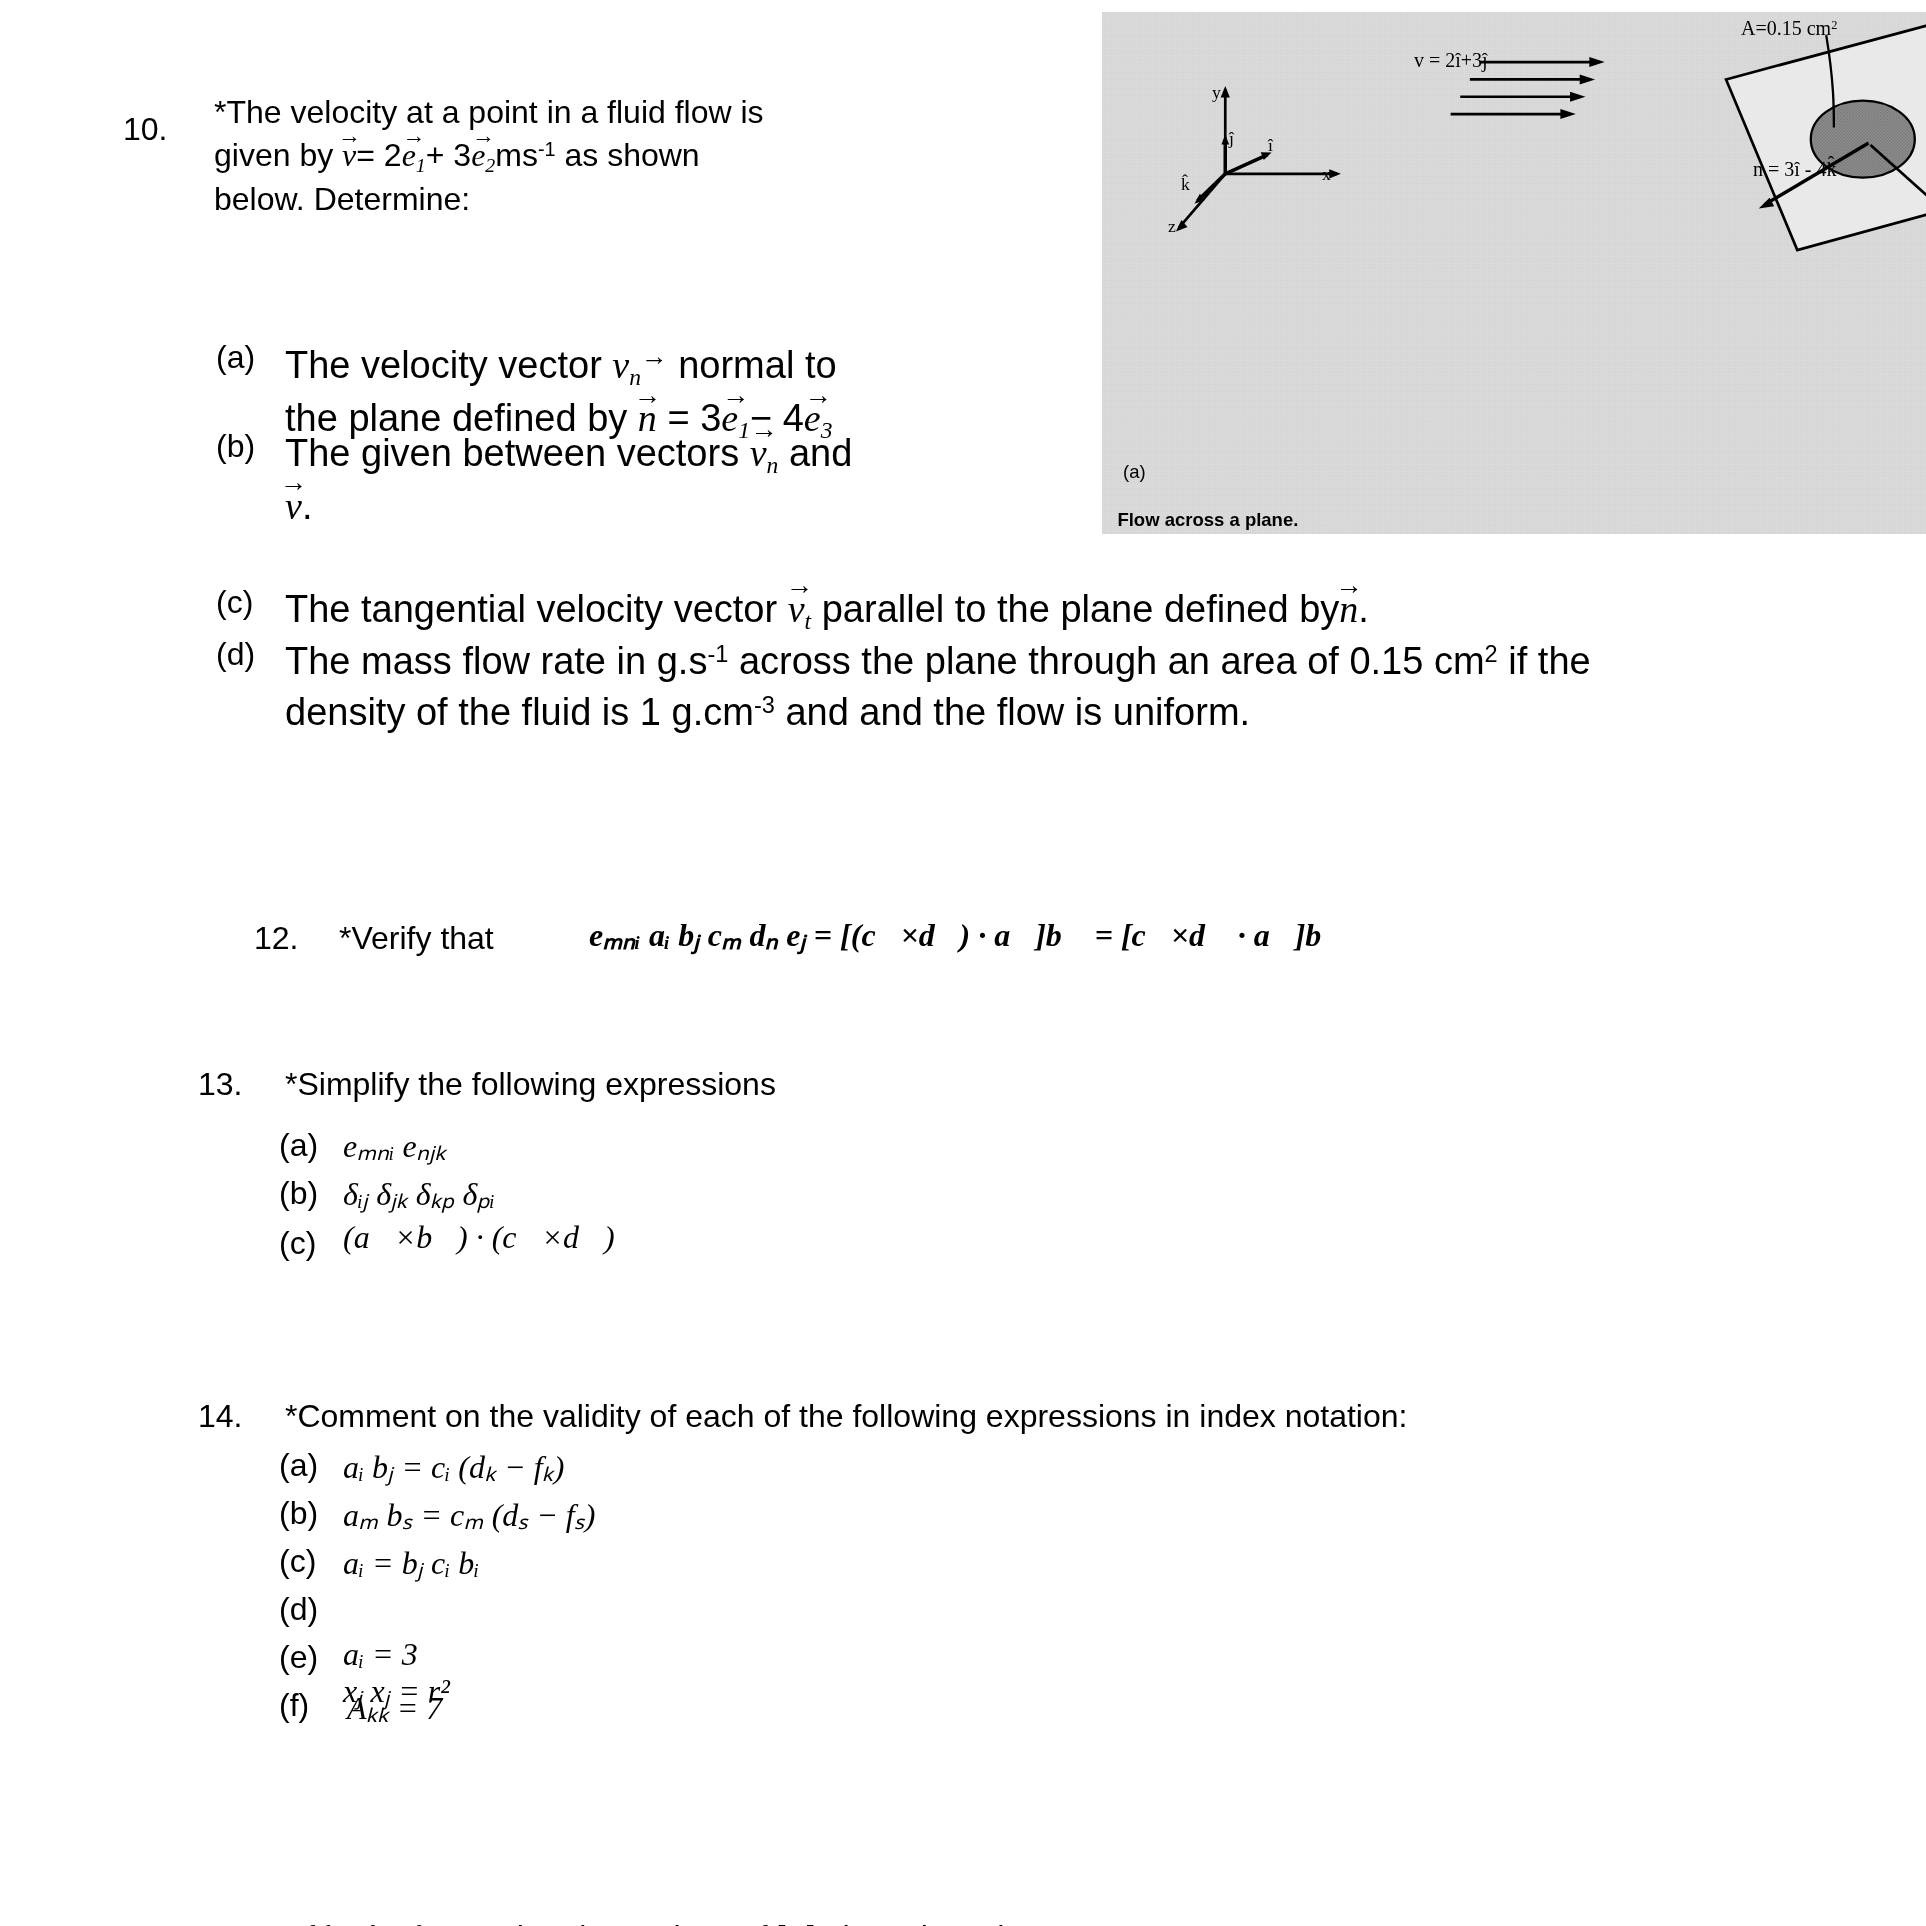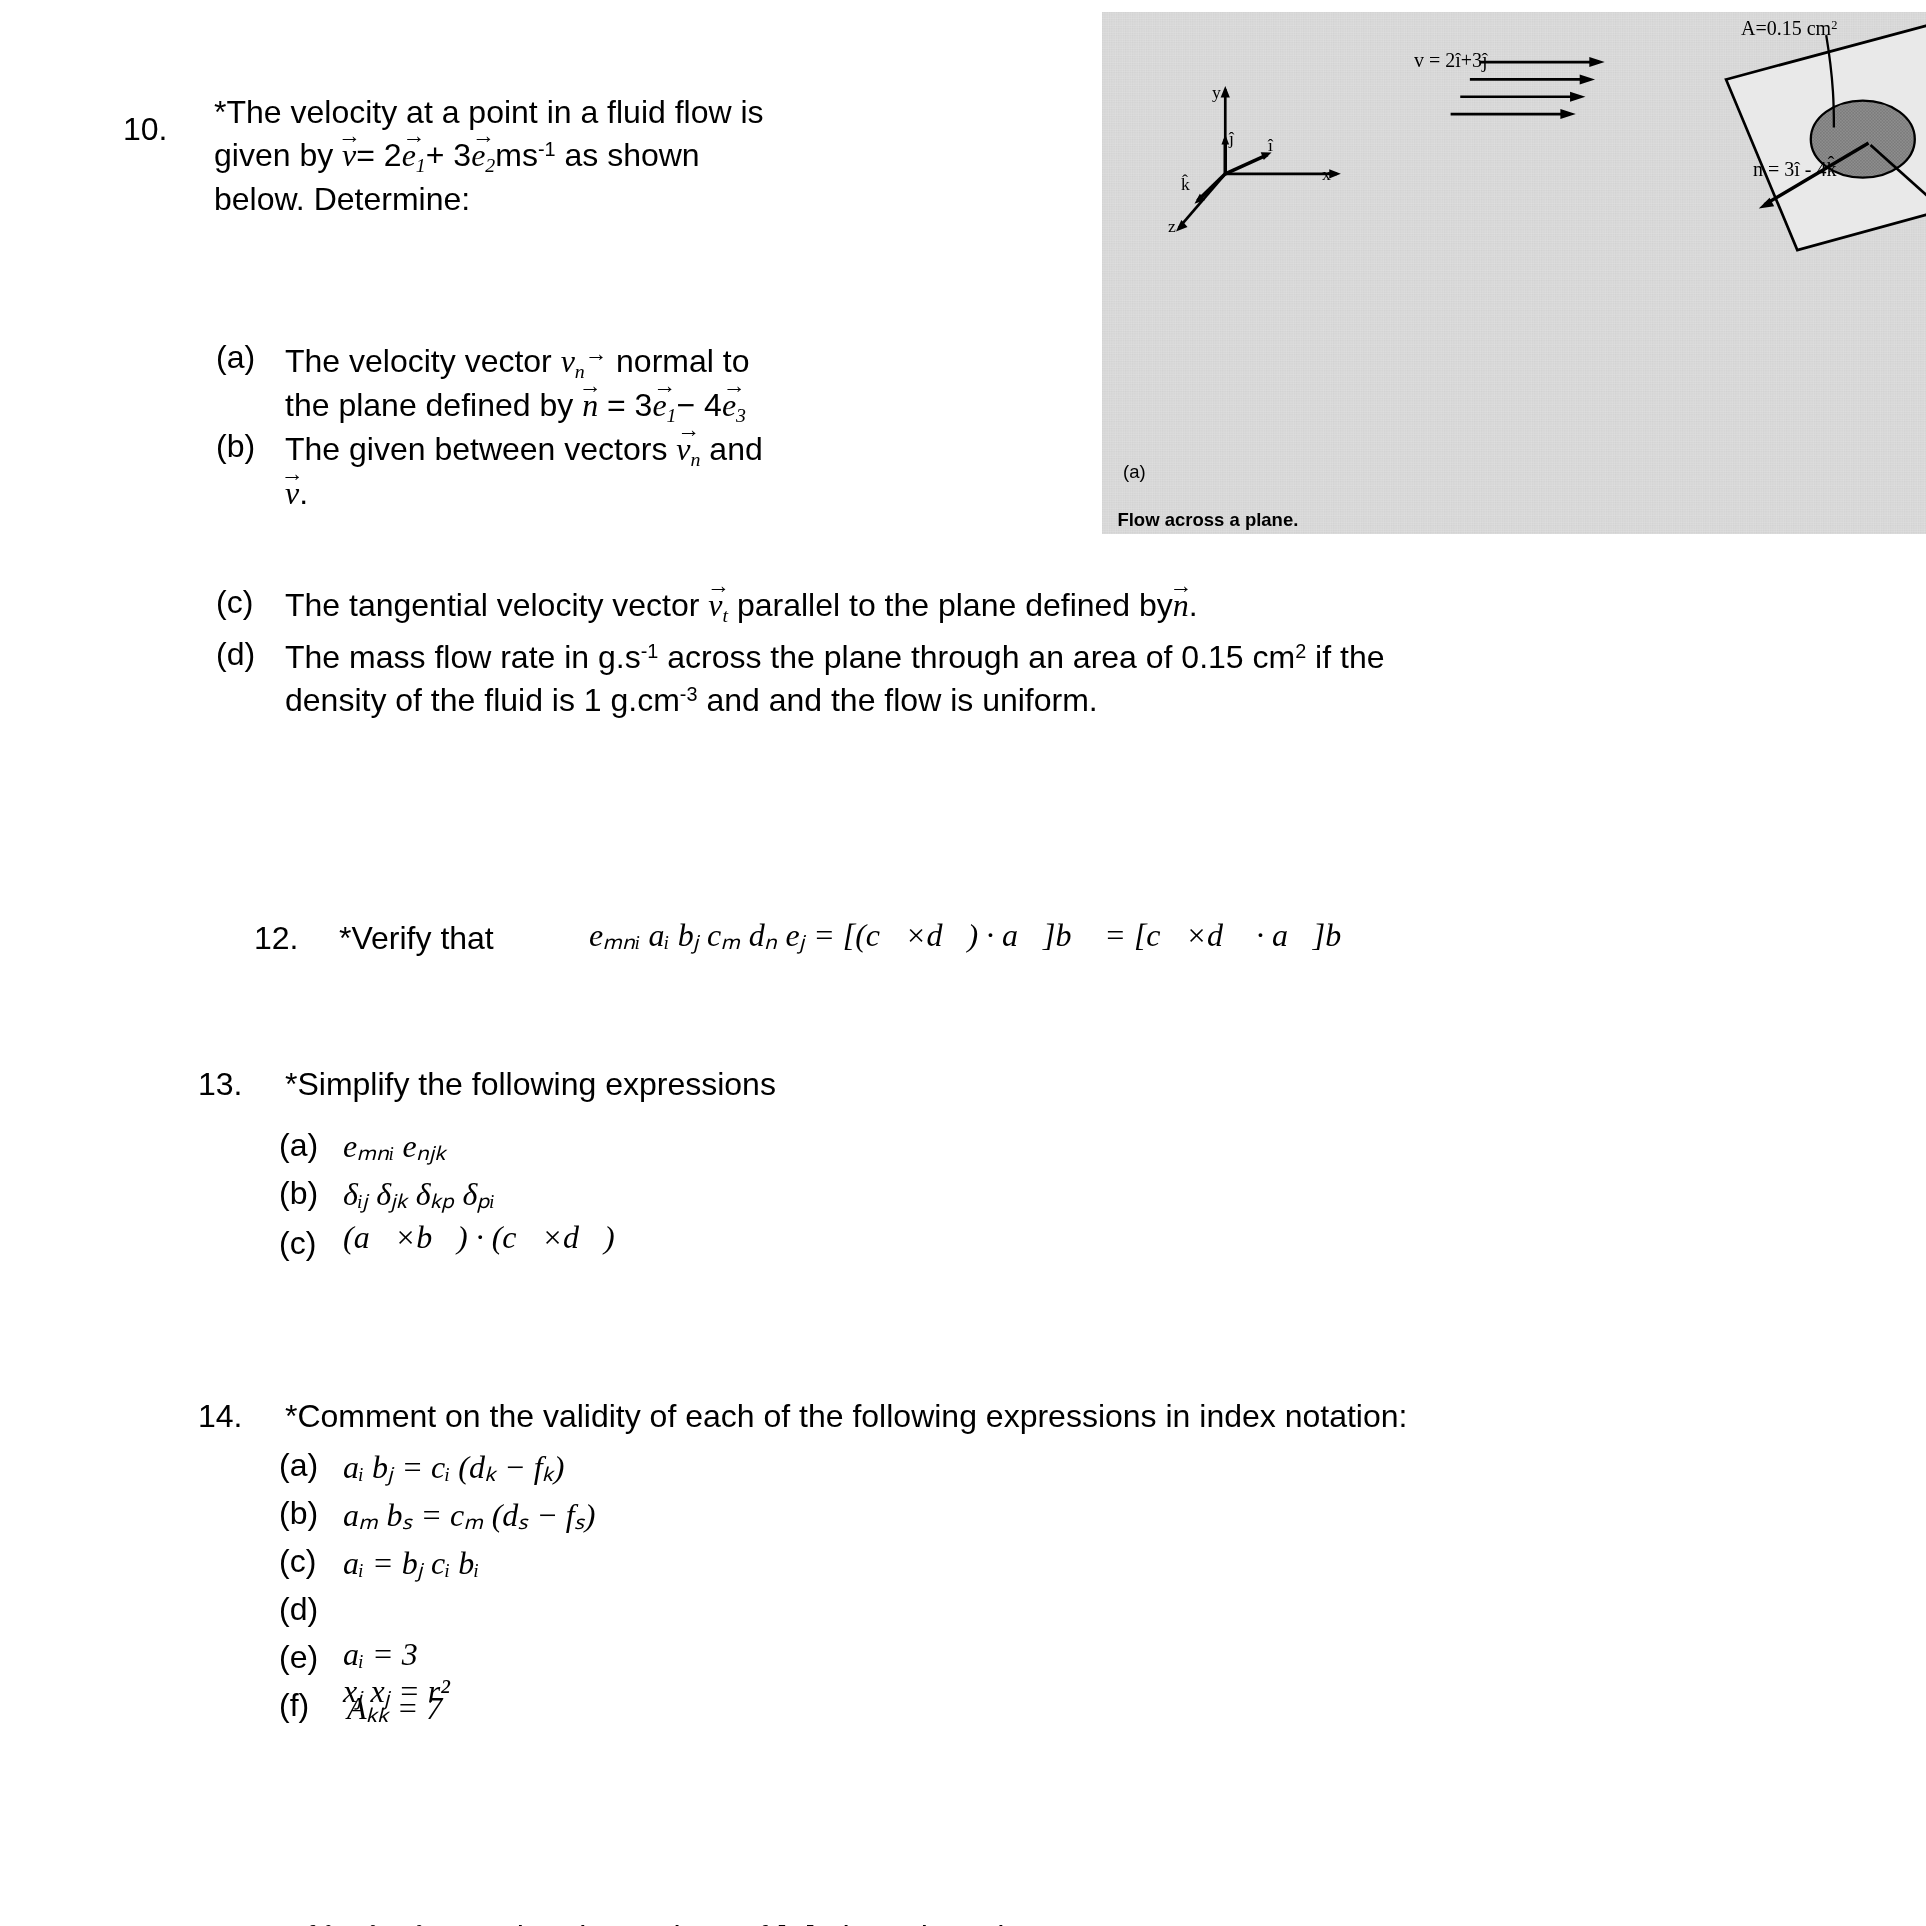--- a/index.html
+++ b/index.html
@@ -86,21 +86,21 @@
     color: #000;
   }
   
   .item-lbl {
     position: absolute;
     font-size: 32px;
     white-space: nowrap;
   }
   .item-txt {
     position: absolute;
-    font-size: 32px;
+    font-size: 38px;
     line-height: 1.34;
   }
   .mathline {
     position: absolute;
     font-family: "Liberation Serif", serif;
     font-size: 32px;
     font-style: italic;
     white-space: nowrap;
   }
 </style>
@@ -244,21 +244,21 @@
   <div class="item-txt" style="left:285px; top:636px; width:1811px; text-align:justify;">
     <span>The mass flow rate in g.s</span><span class="sup">-1</span>
     <span>across the plane through an area of 0.15 cm</span><span class="sup">2</span>
     <span>if the</span><br>
     <span>density of the fluid is 1 g.cm</span><span class="sup">-3</span>
     <span>and and the flow is uniform.</span>
   </div>
 
   <div class="qnum" style="left:254px; top:917px;">12.</div>
   <div class="qbody" style="left:339px; top:917px;">*Verify that</div>
-  <div class="mathline" style="left:589px; top:912px;">eₘₙᵢ aᵢ bⱼ cₘ dₙ eⱼ = [(c⃗×d⃗) · a⃗]b⃗ = [c⃗×d⃗ · a⃗]b⃗</div>
+  <div class="mathline" style="left:589px; top:912px;font-weight:bold;">eₘₙᵢ aᵢ bⱼ cₘ dₙ eⱼ = [(c⃗×d⃗) · a⃗]b⃗ = [c⃗×d⃗ · a⃗]b⃗</div>
 
   <div class="qnum" style="left:198px; top:1063px;">13.</div>
   <div class="qbody" style="left:285px; top:1063px;">*Simplify the following expressions</div>
 
   <div class="item-lbl" style="left:279px; top:1127px;">(a)</div>
   <div class="mathline" style="left:343px; top:1123px;">eₘₙᵢ eₙⱼₖ</div>
 
   <div class="item-lbl" style="left:279px; top:1175px;">(b)</div>
   <div class="mathline" style="left:343px; top:1171px;">δᵢⱼ δⱼₖ δₖₚ δₚᵢ</div>
 

